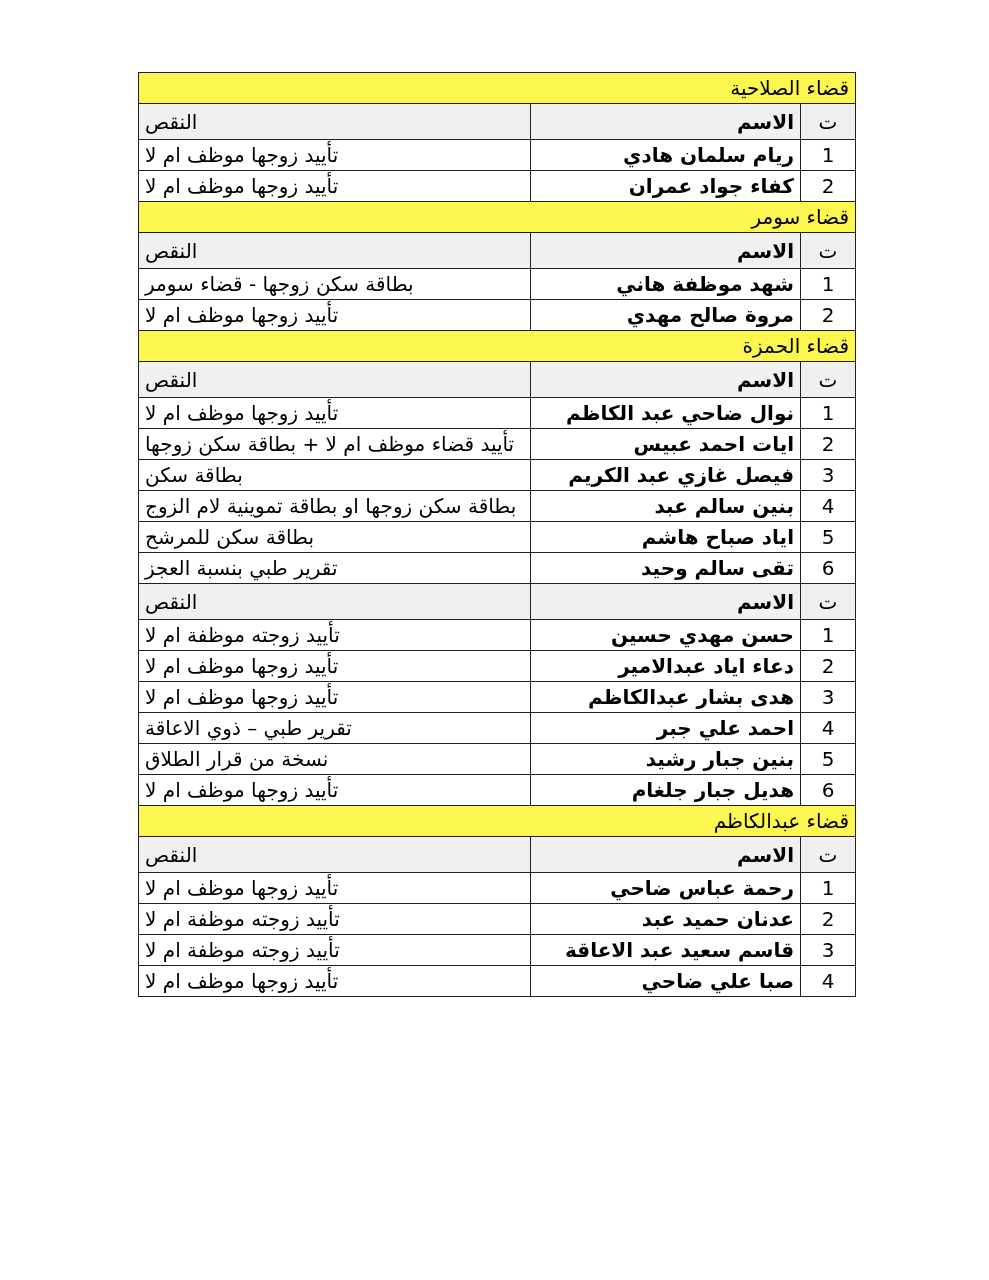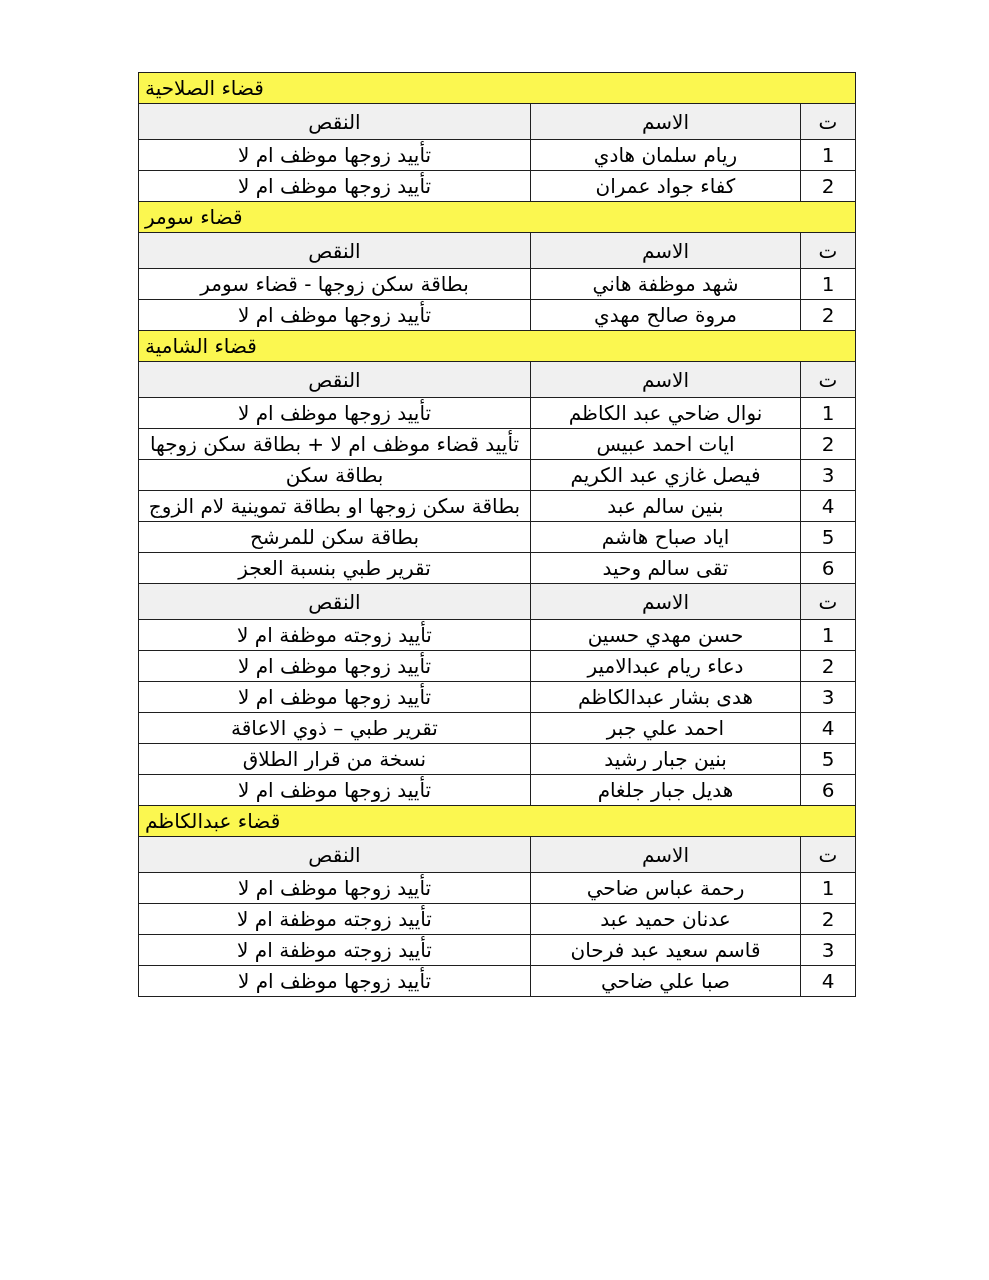--- a/index.html
+++ b/index.html
@@ -26,34 +26,34 @@
     border: 1.5px solid var(--border-color, #1f1f1f);
     padding: 2px 6px;
     font-size: 20px;
     line-height: 1.3;
     color: var(--text-color, #000000);
     vertical-align: middle;
     overflow: hidden;
   }
   .section-title-cell {
     background: var(--section-bg, #FBF750);
-    text-align: left;
+    text-align: right;
     height: 30px;
     font-size: 21px;
     padding: 1px 6px;
   }
   .col-header {
     background: var(--colhead-bg, #F0F0F0);
     text-align: center;
     height: 36px;
   }
   .cell { height: 31px; background: #ffffff; }
   .col-no { text-align: center; }
-  .col-name { text-align: center; padding-right: 8px; }
-  .col-deficiency { text-align: center; }
+  .col-name { text-align: right; padding-right: 8px; font-weight: bold; }
+  .col-deficiency { text-align: left; }
 </style>
 </head>
 <body>
 
 <div class="page">
   <table class="records">
     <colgroup>
       <col style="width:55px">
       <col style="width:270px">
       <col style="width:392px">
@@ -89,21 +89,21 @@
           <td class="cell col-no">1</td>
           <td class="cell col-name">شهد موظفة هاني</td>
           <td class="cell col-deficiency">بطاقة سكن زوجها - قضاء سومر</td>
         </tr>
         <tr>
           <td class="cell col-no">2</td>
           <td class="cell col-name">مروة صالح مهدي</td>
           <td class="cell col-deficiency">تأييد زوجها موظف ام لا</td>
         </tr>
         <tr>
-          <td colspan="3" class="section-title-cell">قضاء الشامية</td>
+          <td colspan="3" class="section-title-cell">قضاء الحمزة</td>
         </tr>
         <tr>
           <td class="col-header col-no">ت</td>
           <td class="col-header col-name">الاسم</td>
           <td class="col-header col-deficiency">النقص</td>
         </tr>
         <tr>
           <td class="cell col-no">1</td>
           <td class="cell col-name">نوال ضاحي عبد الكاظم</td>
           <td class="cell col-deficiency">تأييد زوجها موظف ام لا</td>
@@ -138,21 +138,21 @@
           <td class="col-header col-name">الاسم</td>
           <td class="col-header col-deficiency">النقص</td>
         </tr>
         <tr>
           <td class="cell col-no">1</td>
           <td class="cell col-name">حسن مهدي حسين</td>
           <td class="cell col-deficiency">تأييد زوجته موظفة ام لا</td>
         </tr>
         <tr>
           <td class="cell col-no">2</td>
-          <td class="cell col-name">دعاء ريام عبدالامير</td>
+          <td class="cell col-name">دعاء اياد عبدالامير</td>
           <td class="cell col-deficiency">تأييد زوجها موظف ام لا</td>
         </tr>
         <tr>
           <td class="cell col-no">3</td>
           <td class="cell col-name">هدى بشار عبدالكاظم</td>
           <td class="cell col-deficiency">تأييد زوجها موظف ام لا</td>
         </tr>
         <tr>
           <td class="cell col-no">4</td>
           <td class="cell col-name">احمد علي جبر</td>
@@ -181,21 +181,21 @@
           <td class="cell col-name">رحمة عباس ضاحي</td>
           <td class="cell col-deficiency">تأييد زوجها موظف ام لا</td>
         </tr>
         <tr>
           <td class="cell col-no">2</td>
           <td class="cell col-name">عدنان حميد عبد</td>
           <td class="cell col-deficiency">تأييد زوجته موظفة ام لا</td>
         </tr>
         <tr>
           <td class="cell col-no">3</td>
-          <td class="cell col-name">قاسم سعيد عبد فرحان</td>
+          <td class="cell col-name">قاسم سعيد عبد الاعاقة</td>
           <td class="cell col-deficiency">تأييد زوجته موظفة ام لا</td>
         </tr>
         <tr>
           <td class="cell col-no">4</td>
           <td class="cell col-name">صبا علي ضاحي</td>
           <td class="cell col-deficiency">تأييد زوجها موظف ام لا</td>
         </tr>
       </tbody>
   </table>
 </div>

